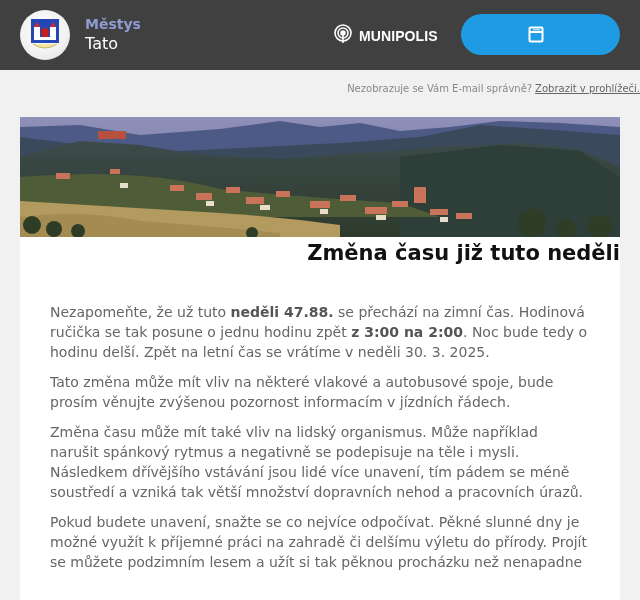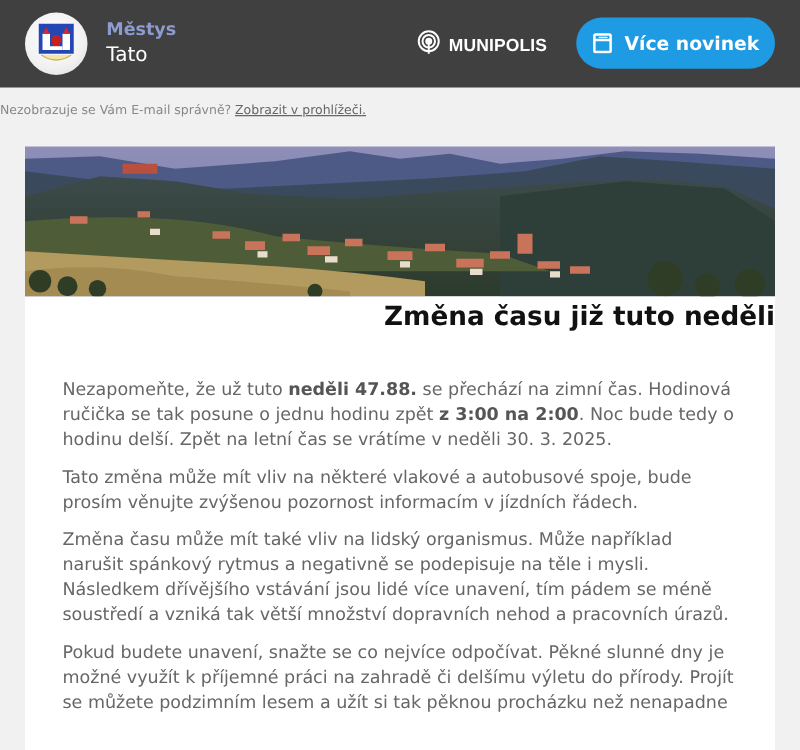--- a/index.html
+++ b/index.html
@@ -42,21 +42,21 @@
       border-radius: 21px;
       background: #1e9be2;
       color: #fff;
       display: flex; align-items: center; justify-content: center;
       font-size: 15px; font-weight: bold;
       cursor: pointer;
     }
     .more-btn .ico { margin-right: 10px; display: flex; }
     .notice {
       height: 36px;
-      display: flex; align-items: center; justify-content: flex-start;
+      display: flex; align-items: center; justify-content: flex-end;
       font-size: 10px; color: #888;
       padding-top: 0;
     }
     .notice a { color: #666; text-decoration: underline; margin-left: 3px; }
     .card {
       margin: 11px 20px 0 20px;
       background: #ffffff;
       height: 500px;
     }
     .hero {
@@ -107,21 +107,20 @@
   </div>
 
   <div class="more-btn">
     <span class="ico">
       <svg width="16" height="17" viewBox="0 0 16 17" fill="none" stroke="#ffffff" stroke-width="2">
         <rect x="1.5" y="1.5" width="13" height="14" rx="1"></rect>
         <line x1="1.5" y1="6" x2="14.5" y2="6"></line>
         <line x1="5" y1="3.8" x2="12" y2="3.8" stroke-width="1"></line>
       </svg>
     </span>
-    <span>Více novinek</span>
   </div>
 </div>
 
 <div class="notice">
   <span>Nezobrazuje se Vám E-mail správně?</span>
   <a>Zobrazit v prohlížeči.</a>
 </div>
 
 <div class="card">
   <svg class="hero" viewBox="0 0 600 120" preserveAspectRatio="none" aria-label="Panorama městyse Pecka s hradem, lesy a kopci">

